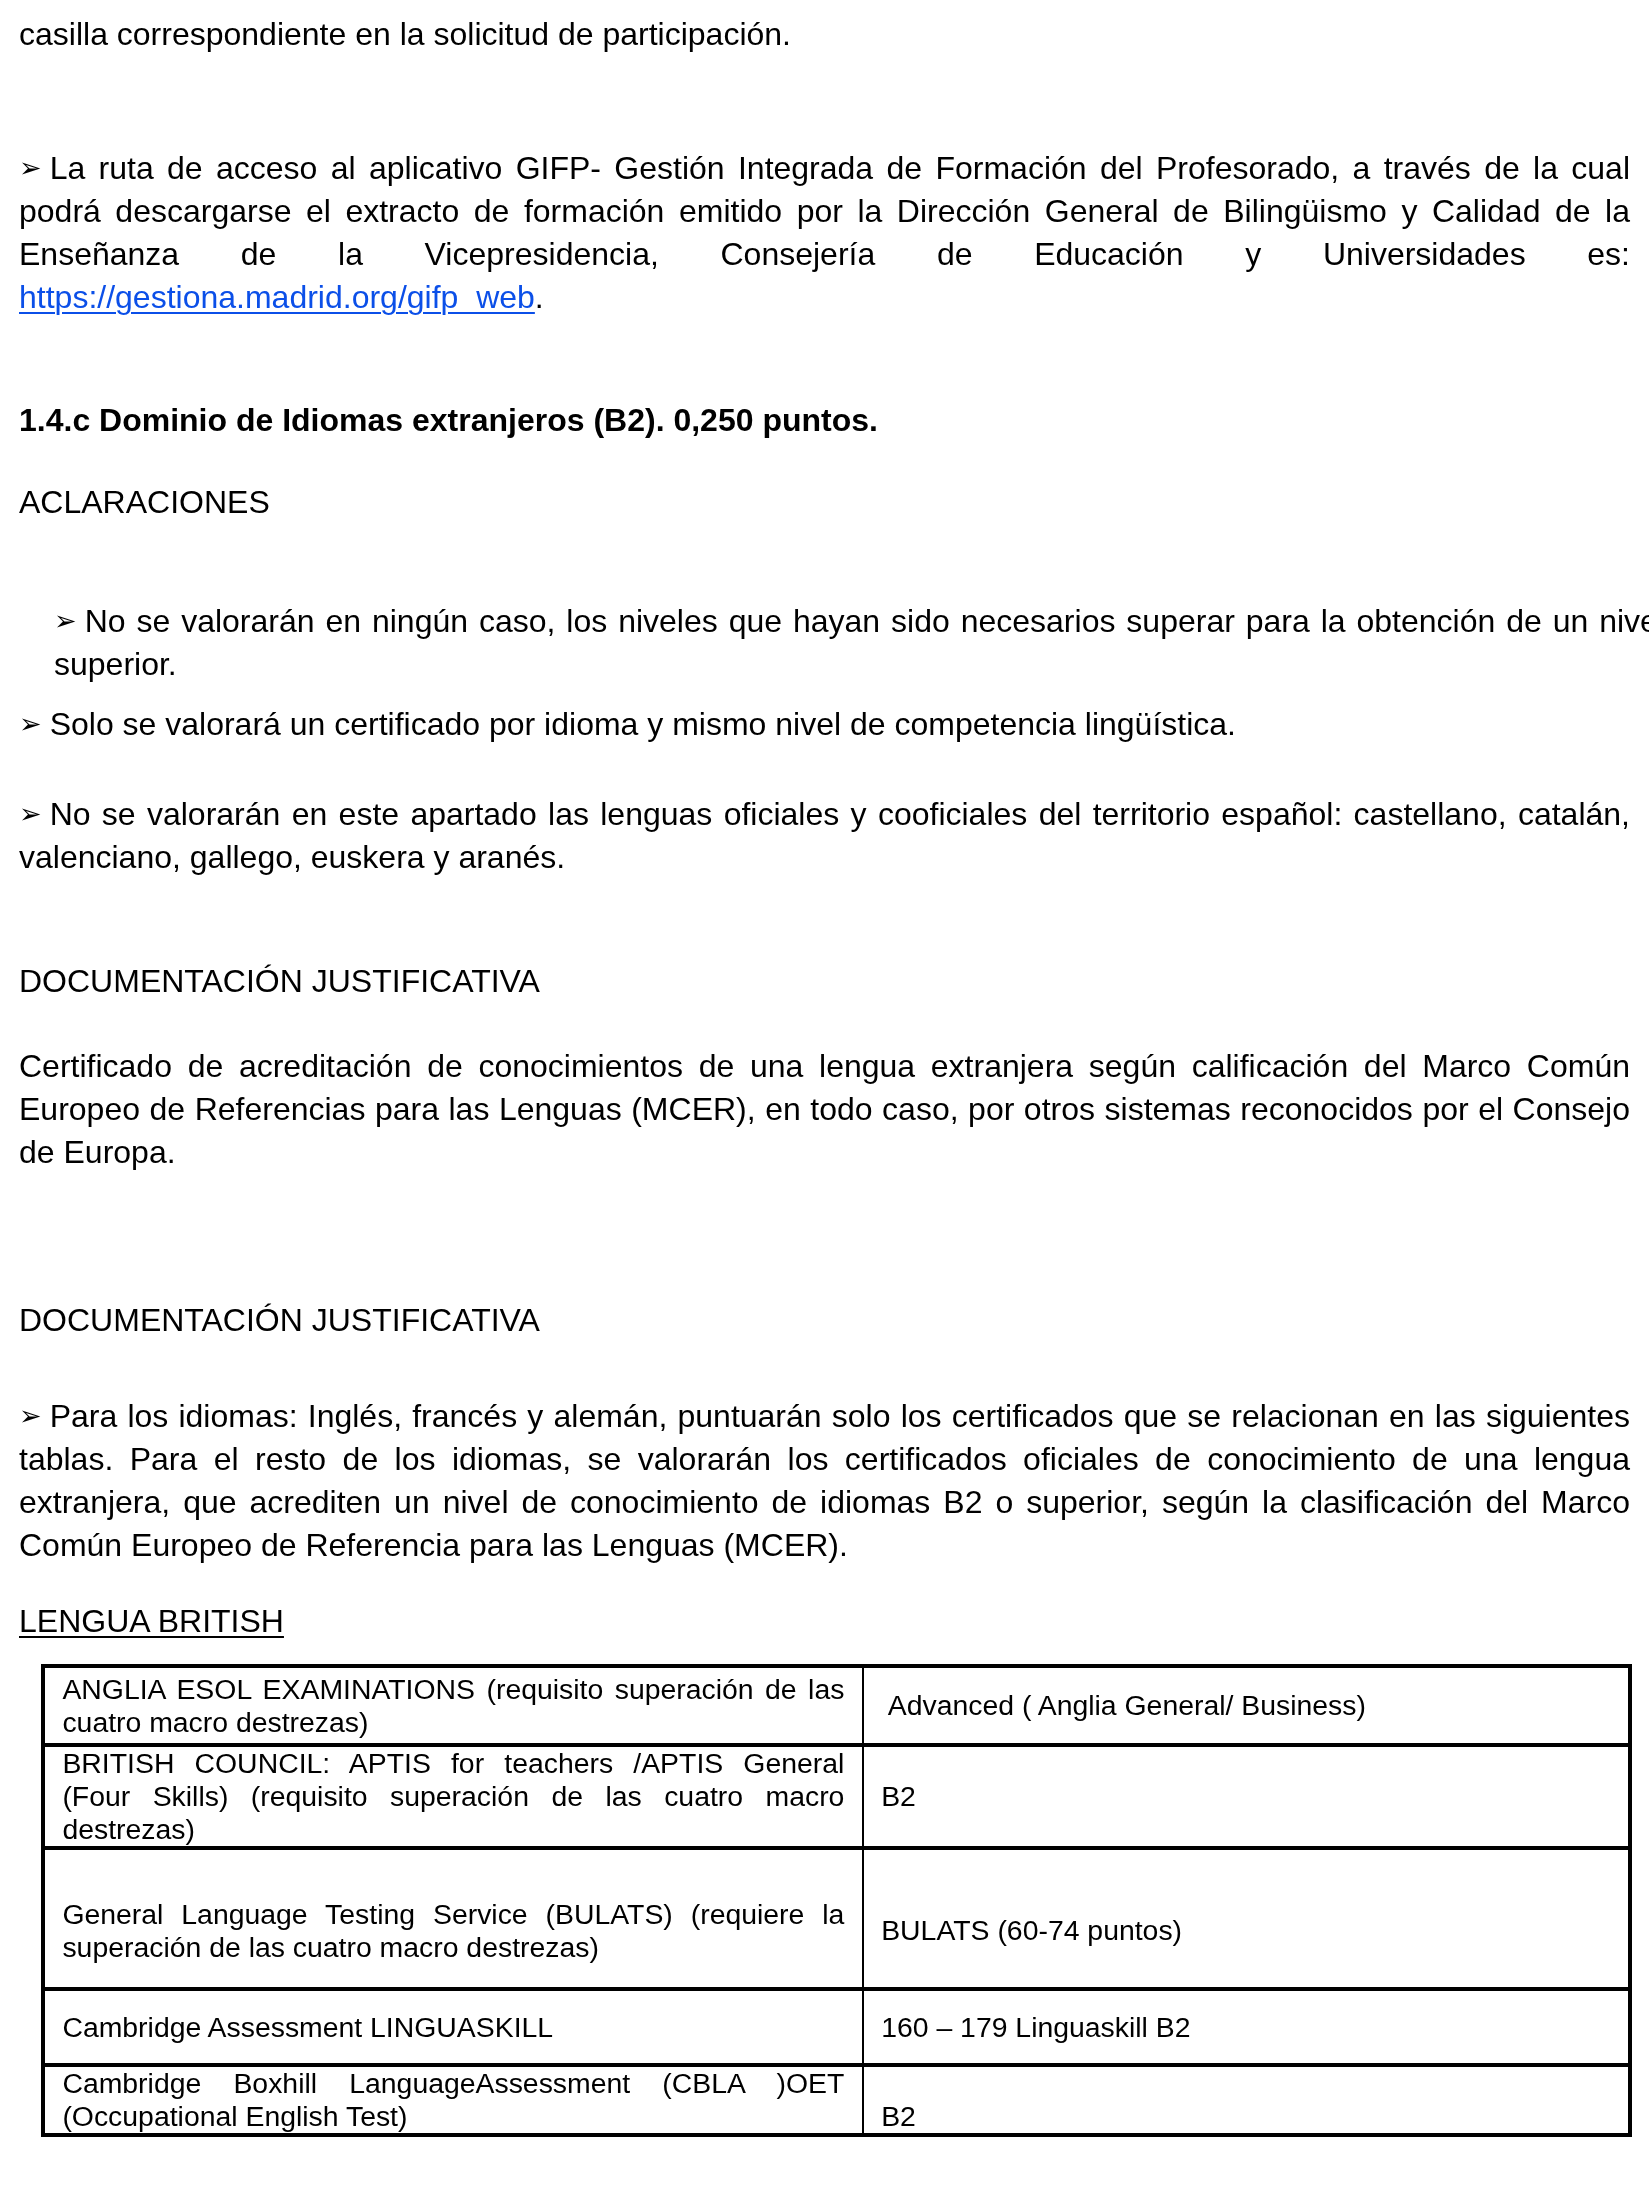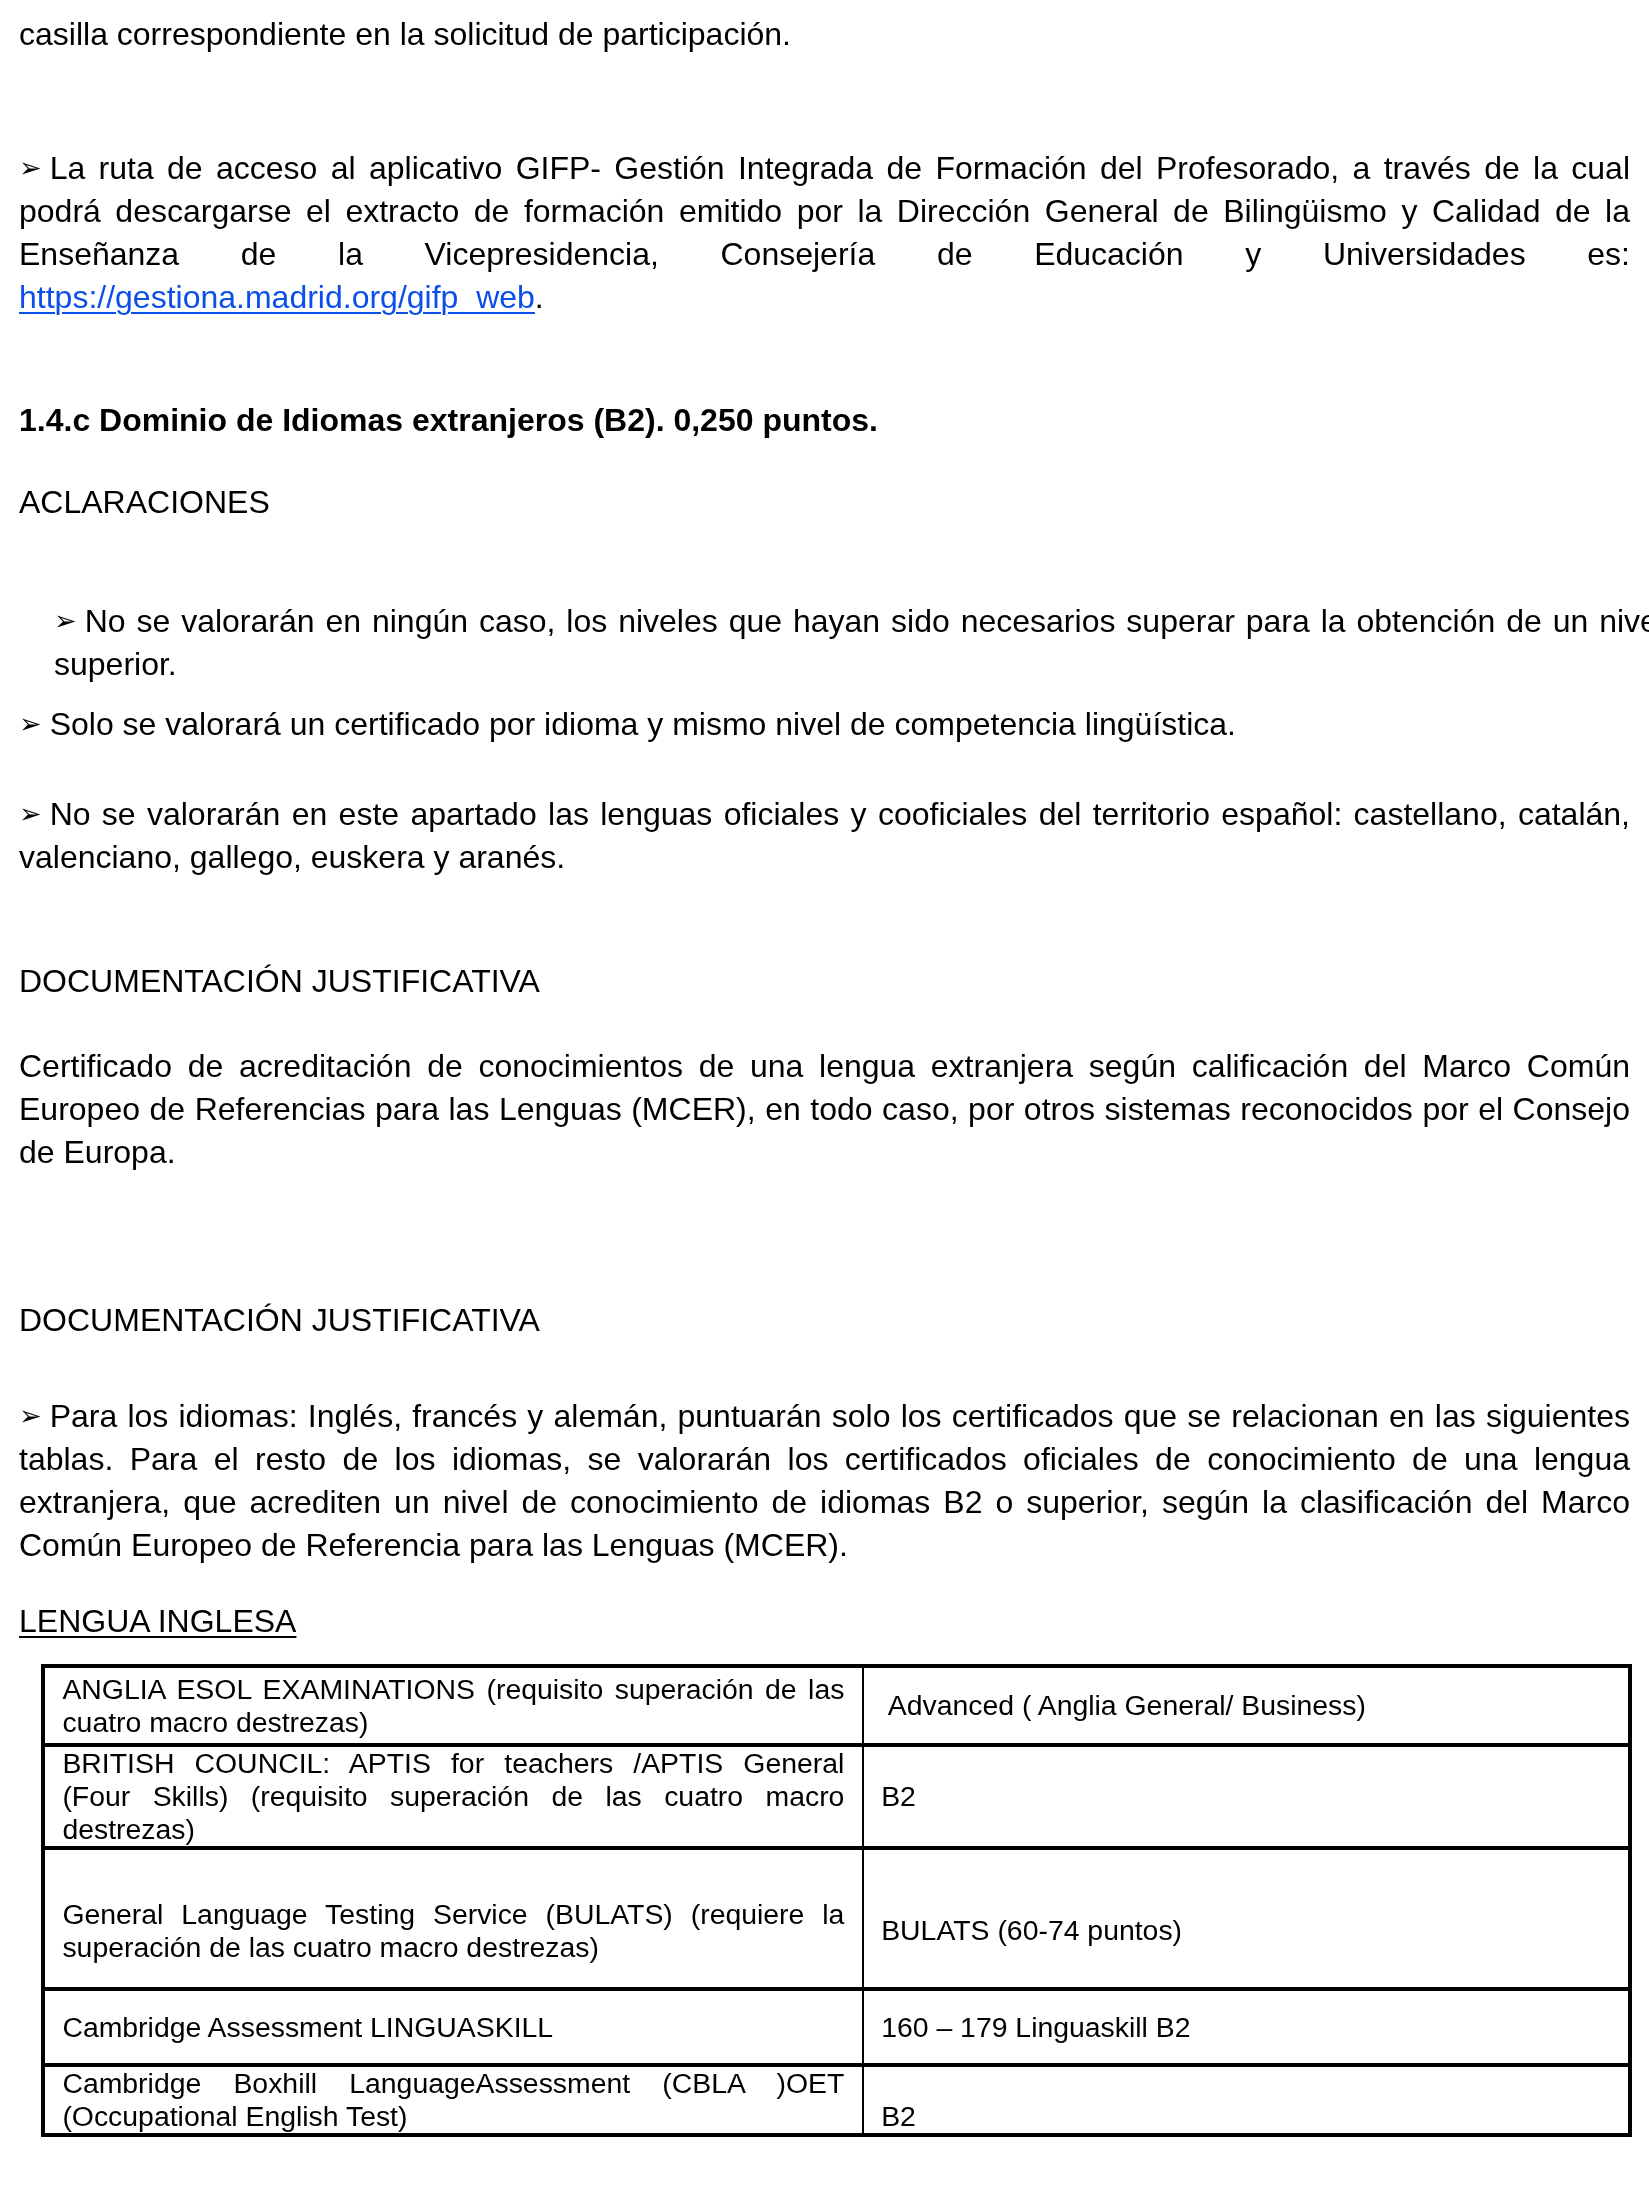--- a/index.html
+++ b/index.html
@@ -109,21 +109,21 @@
 <div class="blk left" style="top:960px;">DOCUMENTACIÓN JUSTIFICATIVA</div>
 
 <div class="blk" style="top:1045px;">Certificado de acreditación de conocimientos de una lengua extranjera según calificación del Marco Común Europeo de Referencias para las Lenguas (MCER), en todo caso, por otros sistemas reconocidos por el Consejo de Europa.</div>
 
 <div class="blk left" style="top:1299px;">DOCUMENTACIÓN JUSTIFICATIVA</div>
 
 <div class="blk" style="top:1389px;margin-top:6px;">
   <span class="arrow">➢</span><span>Para los idiomas: Inglés, francés y alemán, puntuarán solo los certificados que se relacionan en las siguientes tablas. Para el resto de los idiomas, se valorarán los certificados oficiales de conocimiento de una lengua extranjera, que acrediten un nivel de conocimiento de idiomas B2 o superior, según la clasificación del Marco Común Europeo de Referencia para las Lenguas (MCER).</span>
 </div>
 
-<div class="blk left underline" style="top:1600px; width:auto;">LENGUA INGLESA</div>
+<div class="blk left underline" style="top:1600px; width:auto;">LENGUA BRITISH</div>
 
 <table class="certs">
   <tbody>
     <tr class="r1">
       <td class="c1">ANGLIA ESOL EXAMINATIONS (requisito superación de las cuatro macro destrezas)</td>
       <td class="c2" style="vertical-align:middle;padding-left:24px;">Advanced ( Anglia General/ Business)</td>
     </tr>
     <tr class="r2">
       <td class="c1">BRITISH COUNCIL: APTIS for teachers /APTIS General (Four Skills) (requisito superación de las cuatro macro destrezas)</td>
       <td class="c2">B2</td>

